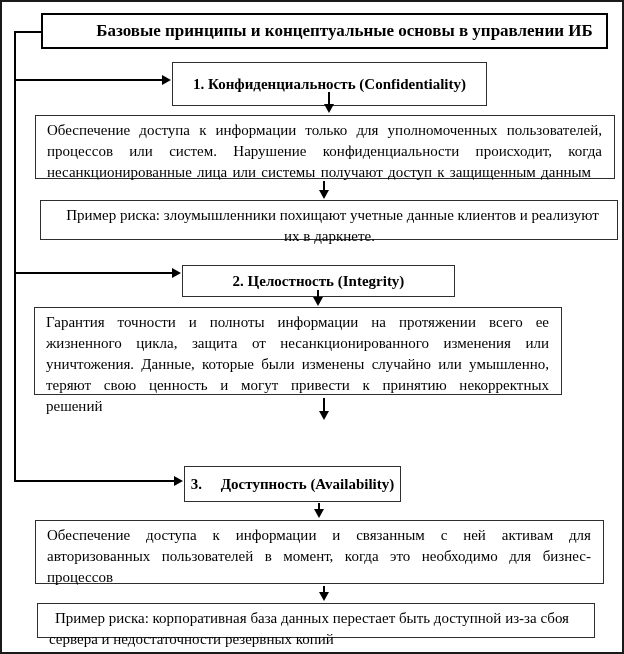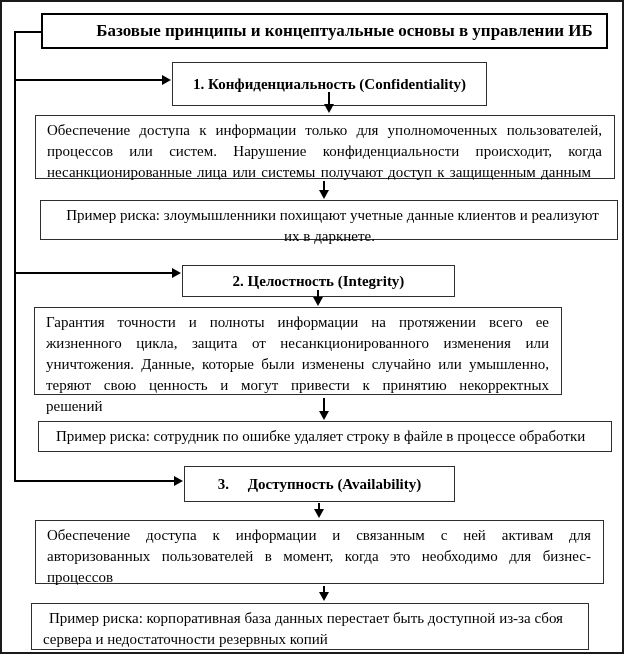--- a/index.html
+++ b/index.html
@@ -33,39 +33,39 @@
     padding-left: 40px;
   }
   .heading-box {
     display: flex; align-items: center; justify-content: center;
     font-weight: bold; font-size: 15px;
     text-align: center;
     white-space: pre-wrap;
   }
   .heading-1 { left: 170px; top: 60px;  width: 315px; height: 44px; }
   .heading-2 { left: 180px; top: 255px; width: 273px; height: 32px; margin-top: 8px; }
-  .heading-3 { left: 182px; top: 464px; width: 271px; height: 36px; }
+  .heading-3 { left: 182px; top: 464px; width: 217px; height: 36px; }
   .desc-box {
     font-size: 15px; line-height: 21px;
     text-align: justify; text-align-last: left;
     word-spacing: 1.5px;
     padding: 4px 12px 8px 11px;
   }
   .desc-1 { left: 33px; top: 113px; width: 580px; height: 64px; }
   .desc-2 { left: 32px; top: 305px; width: 528px; height: 88px; }
   .desc-3 { left: 33px; top: 518px; width: 569px; height: 64px; }
   .example-box {
     font-size: 15px; line-height: 21px;
     text-align: left;
     padding: 4px 10px 0 11px;
     text-indent: 6px;
   }
   .example-1 { left: 38px; top: 198px; width: 578px; height: 40px; text-align: center; }
   .example-2 { left: 36px; top: 419px; width: 574px; height: 31px; }
-  .example-3 { left: 29px; top: 601px; width: 558px; height: 47px; }
+  .example-3 { left: 35px; top: 601px; width: 558px; height: 35px; }
 
   
   .vline { position: absolute; width: 2px; background: #000; }
   .hline { position: absolute; height: 2px; background: #000; }
   .head-down {
     position: absolute; width: 0; height: 0;
     border-left: 5px solid transparent;
     border-right: 5px solid transparent;
     border-top: 9px solid #000;
   }
@@ -108,21 +108,20 @@
   <div class="box example-box example-1">Пример риска: злоумышленники похищают учетные данные клиентов и реализуют их в даркнете.</div>
 
   <div class="box heading-box heading-2">
     <span>2. Целостность (Integrity)</span>
   </div>
   <div class="vline" style="left:315px; top:288px; height:9px;"></div>
   <div class="head-down" style="left:311px; top:295px;"></div>
   <div class="box desc-box desc-2">Гарантия точности и полноты информации на протяжении всего ее жизненного цикла, защита от несанкционированного изменения или уничтожения. Данные, которые были изменены случайно или умышленно, теряют свою ценность и могут привести к принятию некорректных решений</div>
   <div class="vline" style="left:321px; top:396px; height:14px;"></div>
   <div class="head-down" style="left:317px; top:409px;"></div>
-  <div class="box example-box example-2">Пример риска: сотрудник по ошибке удаляет строку в файле в процессе обработки</div>
 
   <div class="box heading-box heading-3">
     <span>3.     Доступность (Availability)</span>
   </div>
   <div class="vline" style="left:316px; top:501px; height:8px;"></div>
   <div class="head-down" style="left:312px; top:507px;"></div>
   <div class="box desc-box desc-3">Обеспечение доступа к информации и связанным с ней активам для авторизованных пользователей в момент, когда это необходимо для бизнес-процессов</div>
   <div class="vline" style="left:321px; top:584px; height:8px;"></div>
   <div class="head-down" style="left:317px; top:590px;"></div>
   <div class="box example-box example-3">Пример риска: корпоративная база данных перестает быть доступной из-за сбоя сервера и недостаточности резервных копий</div>

